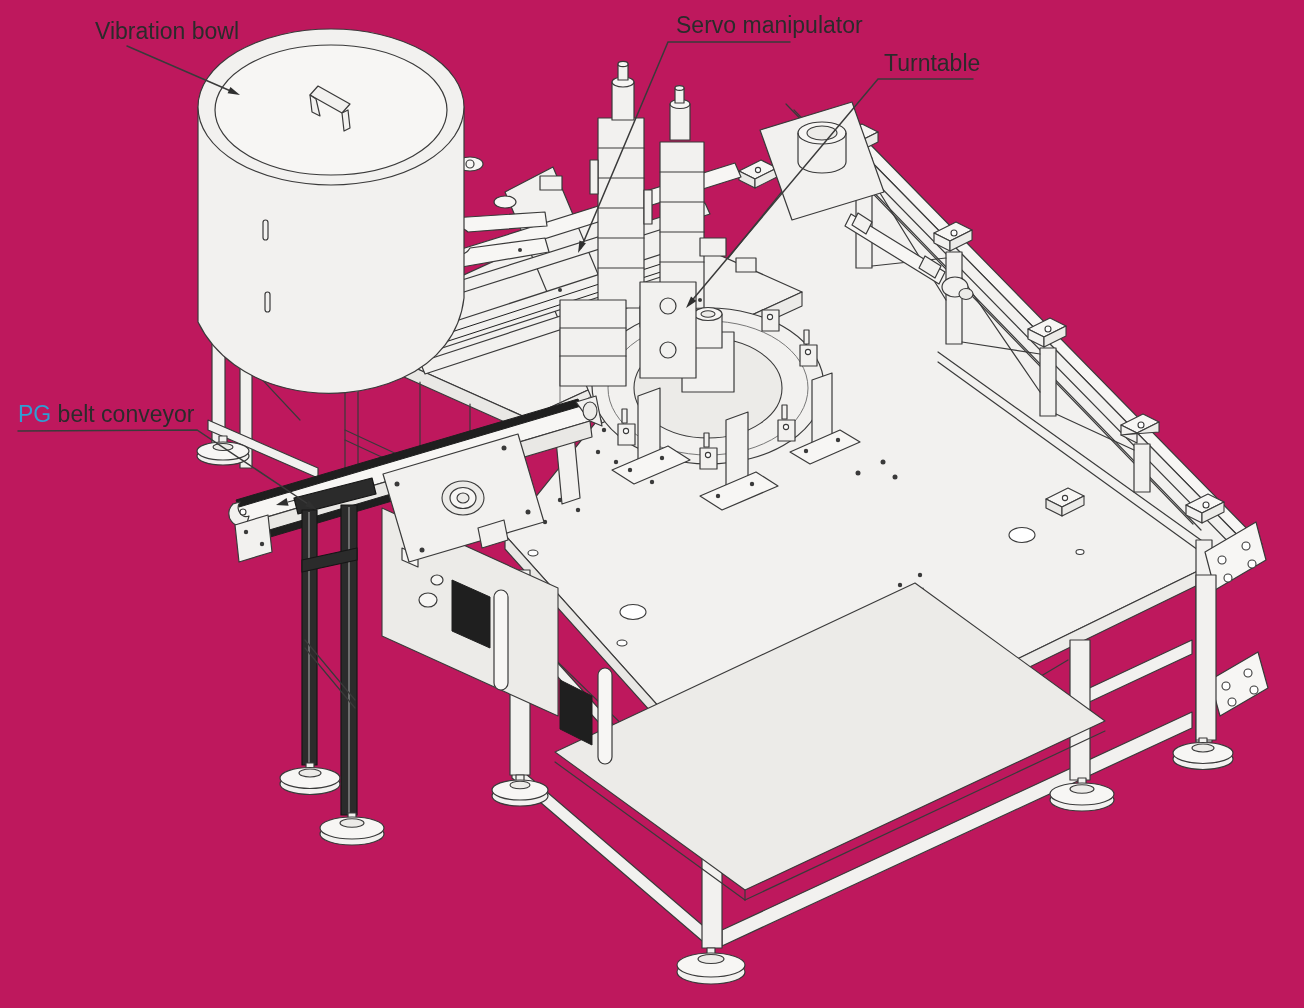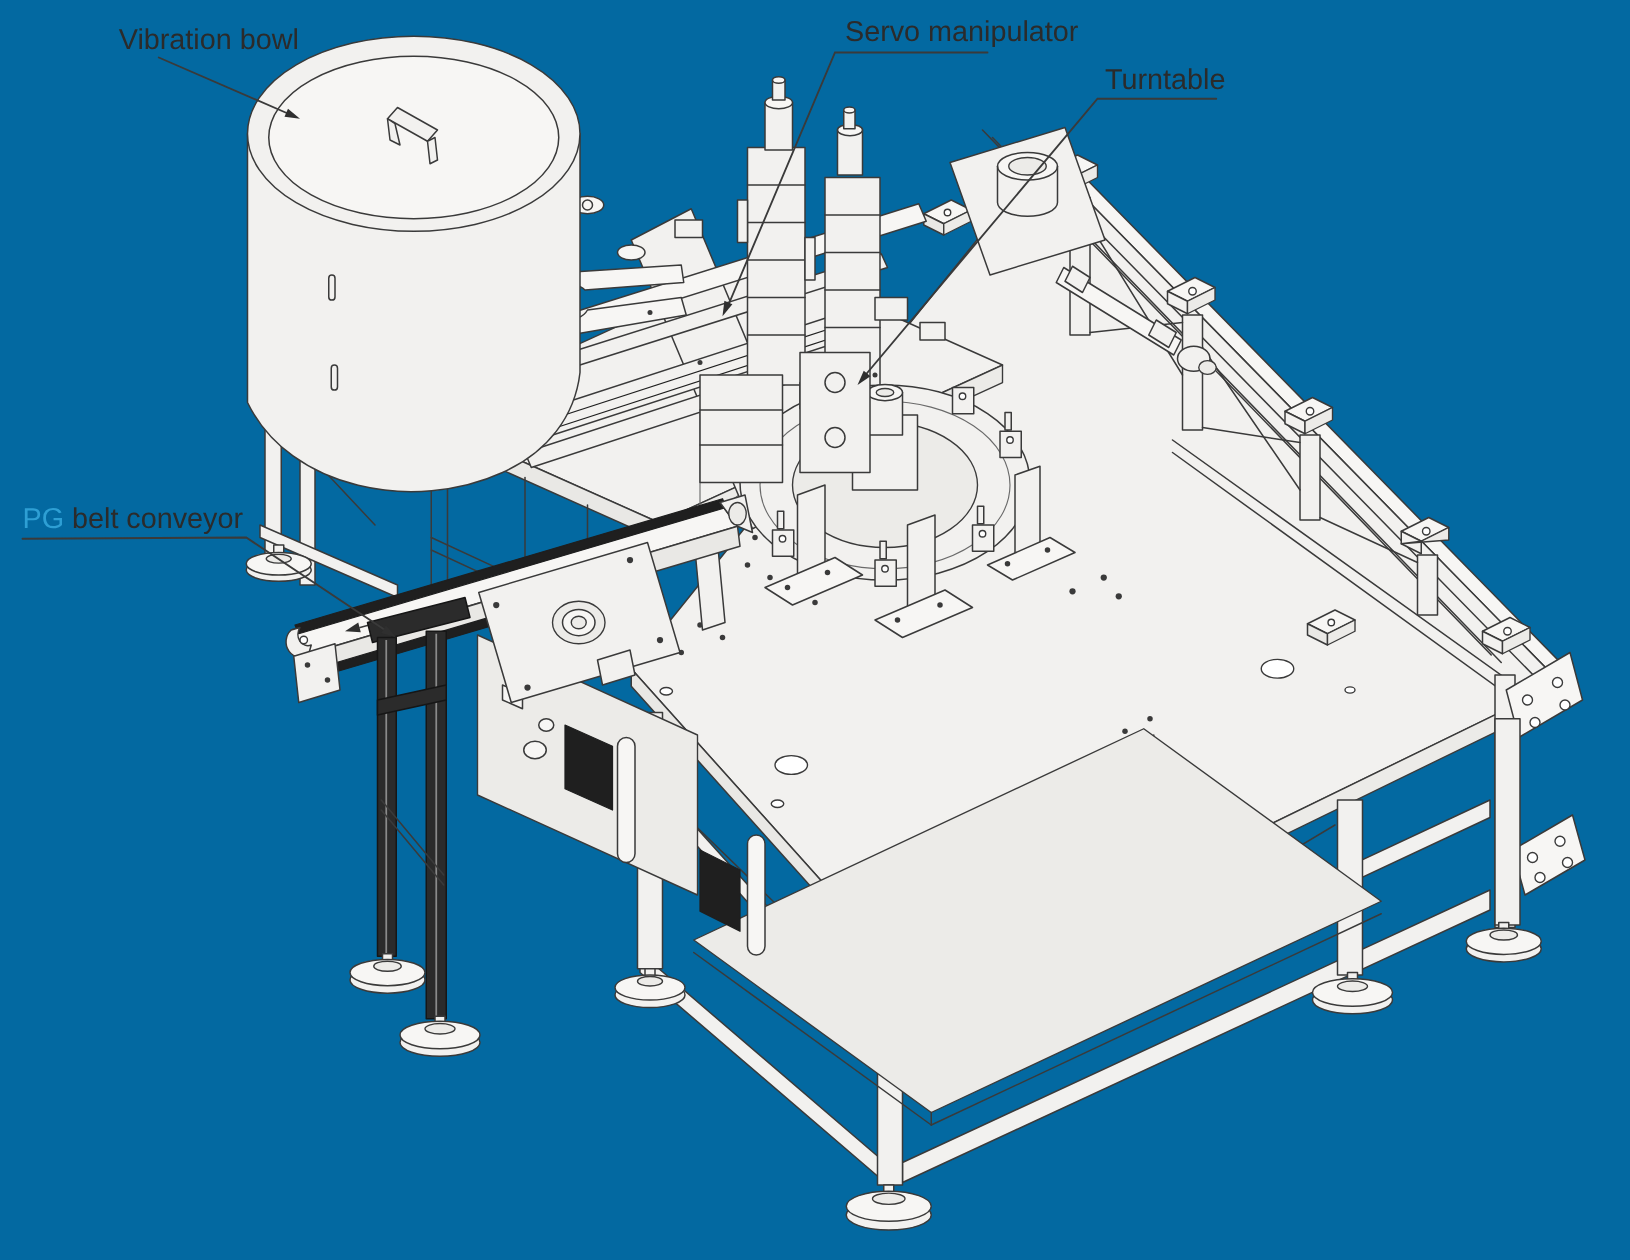--- a/index.html
+++ b/index.html
@@ -1,16 +1,16 @@
 <!DOCTYPE html>
 <html><head>
 <meta charset="utf-8">
 <style>
   html,body{margin:0;padding:0;background:#ffffff;}
-  .stage{width:1304px;height:1008px;position:relative;background:#0369a1;overflow:hidden;}
+  .stage{width:1304px;height:1008px;position:relative;background:#be185d;overflow:hidden;}
   svg{display:block;}
   .ln{fill:none;stroke:#3a3a3a;stroke-width:1.2;stroke-linejoin:round;stroke-linecap:round;}
   .lnf{fill:none;stroke:#6a6a6a;stroke-width:0.9;stroke-linejoin:round;}
   .s{fill:#f2f1ef;stroke:#3a3a3a;stroke-width:1.2;stroke-linejoin:round;}
   .s2{fill:#e9e8e5;stroke:#3a3a3a;stroke-width:1.2;stroke-linejoin:round;}
   .s3{fill:#f7f6f4;stroke:#3a3a3a;stroke-width:1.2;stroke-linejoin:round;}
   .s4{fill:#ecebe8;stroke:#3a3a3a;stroke-width:1.1;stroke-linejoin:round;}
   .dk{fill:#1f1f1f;stroke:#1f1f1f;stroke-width:1;stroke-linejoin:round;}
   .dkp{fill:#2b2b2b;stroke:#161616;stroke-width:1.2;stroke-linejoin:round;}
   .hole{fill:#ffffff;stroke:#3a3a3a;stroke-width:1.1;}

